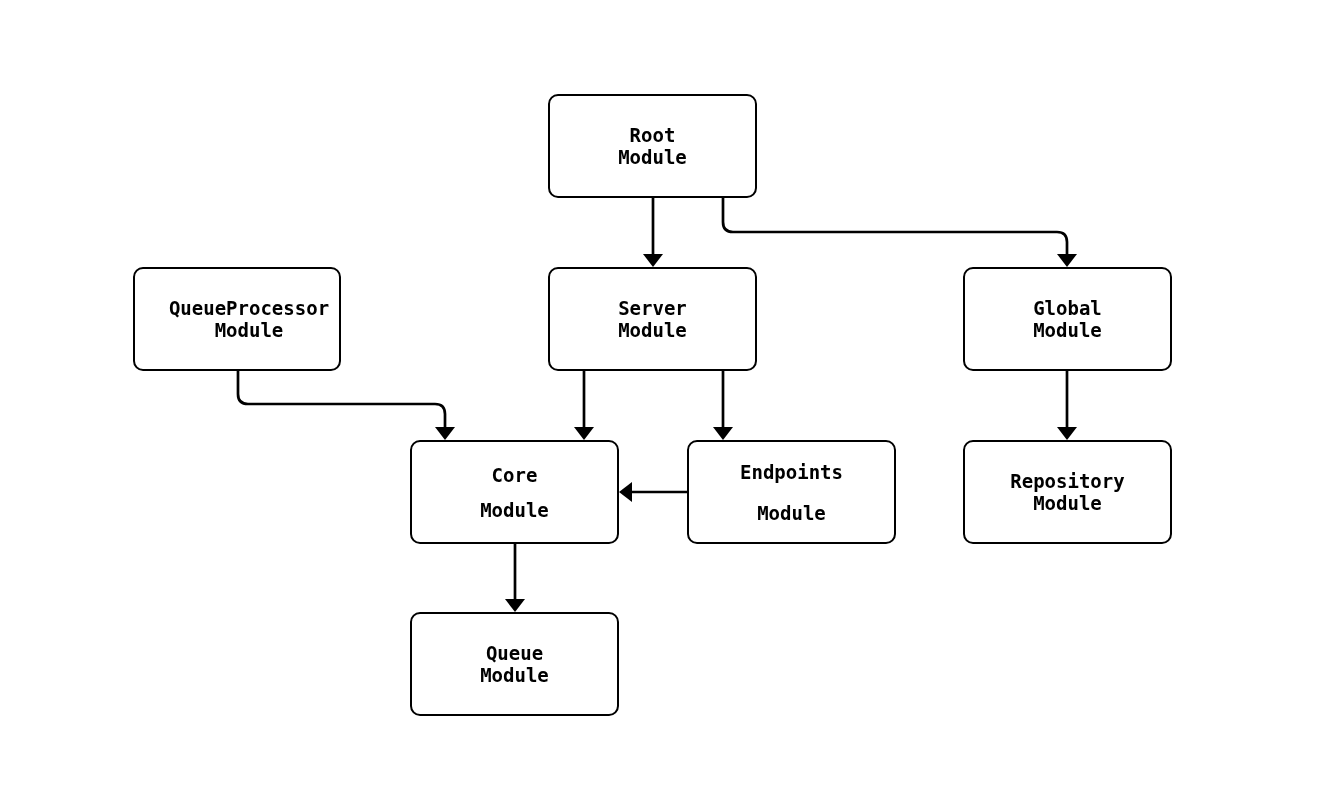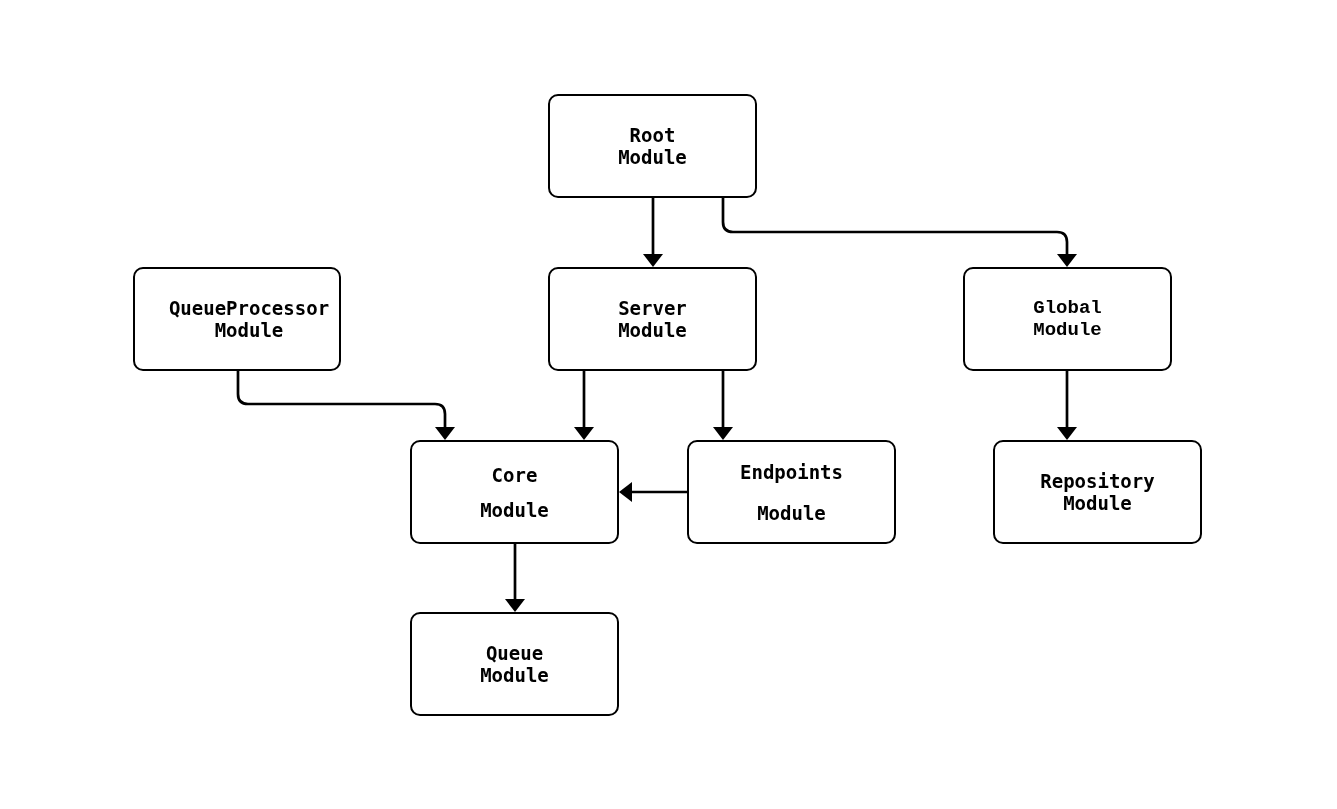--- a/index.html
+++ b/index.html
@@ -73,36 +73,36 @@
   <div class="node" style="left: 133px; top: 267px; width: 208px; height: 104px; padding-left: 24px;">
     <span class="node-line">QueueProcessor</span>
     <span class="node-line">Module</span>
   </div>
 
   <div class="node" style="left: 548px; top: 267px; width: 209px; height: 104px;">
     <span class="node-line">Server</span>
     <span class="node-line">Module</span>
   </div>
 
-  <div class="node" style="left: 963px; top: 267px; width: 209px; height: 104px; font-family: Liberation Mono, monospace;">
+  <div class="node" style="left: 963px; top: 267px; width: 209px; height: 104px;">
     <span class="node-line">Global</span>
     <span class="node-line">Module</span>
   </div>
 
   <div class="node" style="left: 410px; top: 440px; width: 209px; height: 104px; gap: 13px;">
     <span class="node-line">Core</span>
     <span class="node-line">Module</span>
   </div>
 
   <div class="node" style="left: 687px; top: 440px; width: 209px; height: 104px; gap: 19px;">
     <span class="node-line">Endpoints</span>
     <span class="node-line">Module</span>
   </div>
 
-  <div class="node" style="left: 963px; top: 440px; width: 209px; height: 104px; margin-left: 30px;">
+  <div class="node" style="left: 963px; top: 440px; width: 209px; height: 104px;">
     <span class="node-line">Repository</span>
     <span class="node-line">Module</span>
   </div>
 
   <div class="node" style="left: 410px; top: 612px; width: 209px; height: 104px;">
     <span class="node-line">Queue</span>
     <span class="node-line">Module</span>
   </div>
 </div>
 

